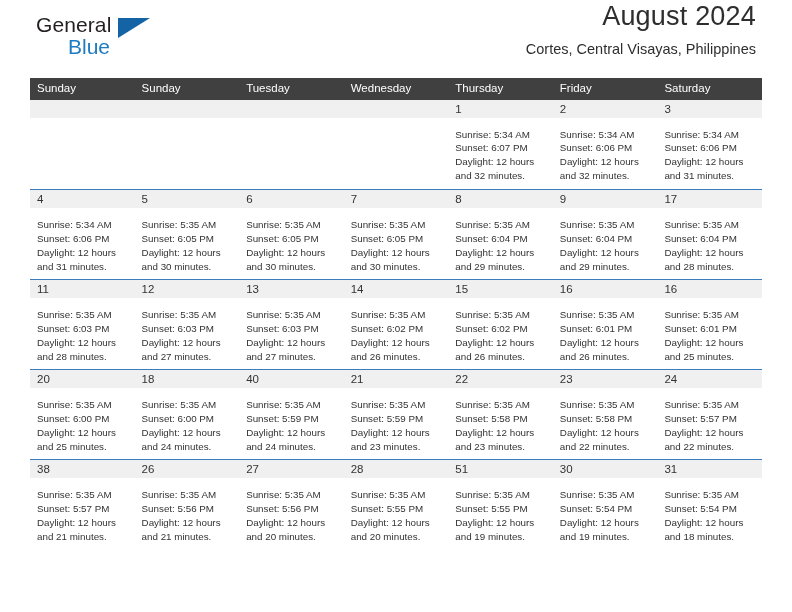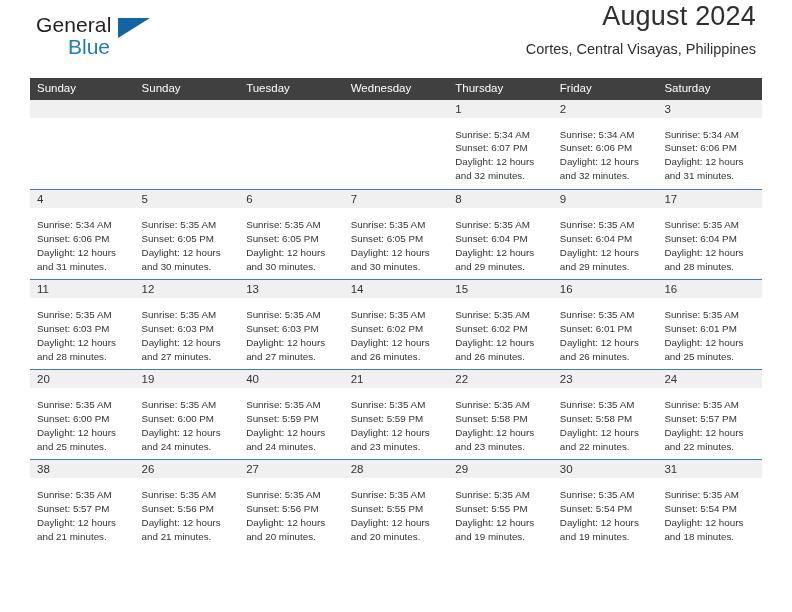--- a/index.html
+++ b/index.html
@@ -359,21 +359,21 @@
           <td>
             <div class="daynum">20</div>
             <div class="details">
               <div>Sunrise: 5:35 AM</div>
               <div>Sunset: 6:00 PM</div>
               <div>Daylight: 12 hours</div>
               <div>and 25 minutes.</div>
             </div>
           </td>
           <td>
-            <div class="daynum">19</div>
+            <div class="daynum">18</div>
             <div class="details">
               <div>Sunrise: 5:35 AM</div>
               <div>Sunset: 6:00 PM</div>
               <div>Daylight: 12 hours</div>
               <div>and 24 minutes.</div>
             </div>
           </td>
           <td>
             <div class="daynum">40</div>
             <div class="details">
@@ -451,21 +451,21 @@
           <td>
             <div class="daynum">28</div>
             <div class="details">
               <div>Sunrise: 5:35 AM</div>
               <div>Sunset: 5:55 PM</div>
               <div>Daylight: 12 hours</div>
               <div>and 20 minutes.</div>
             </div>
           </td>
           <td>
-            <div class="daynum">29</div>
+            <div class="daynum">51</div>
             <div class="details">
               <div>Sunrise: 5:35 AM</div>
               <div>Sunset: 5:55 PM</div>
               <div>Daylight: 12 hours</div>
               <div>and 19 minutes.</div>
             </div>
           </td>
           <td>
             <div class="daynum">30</div>
             <div class="details">

